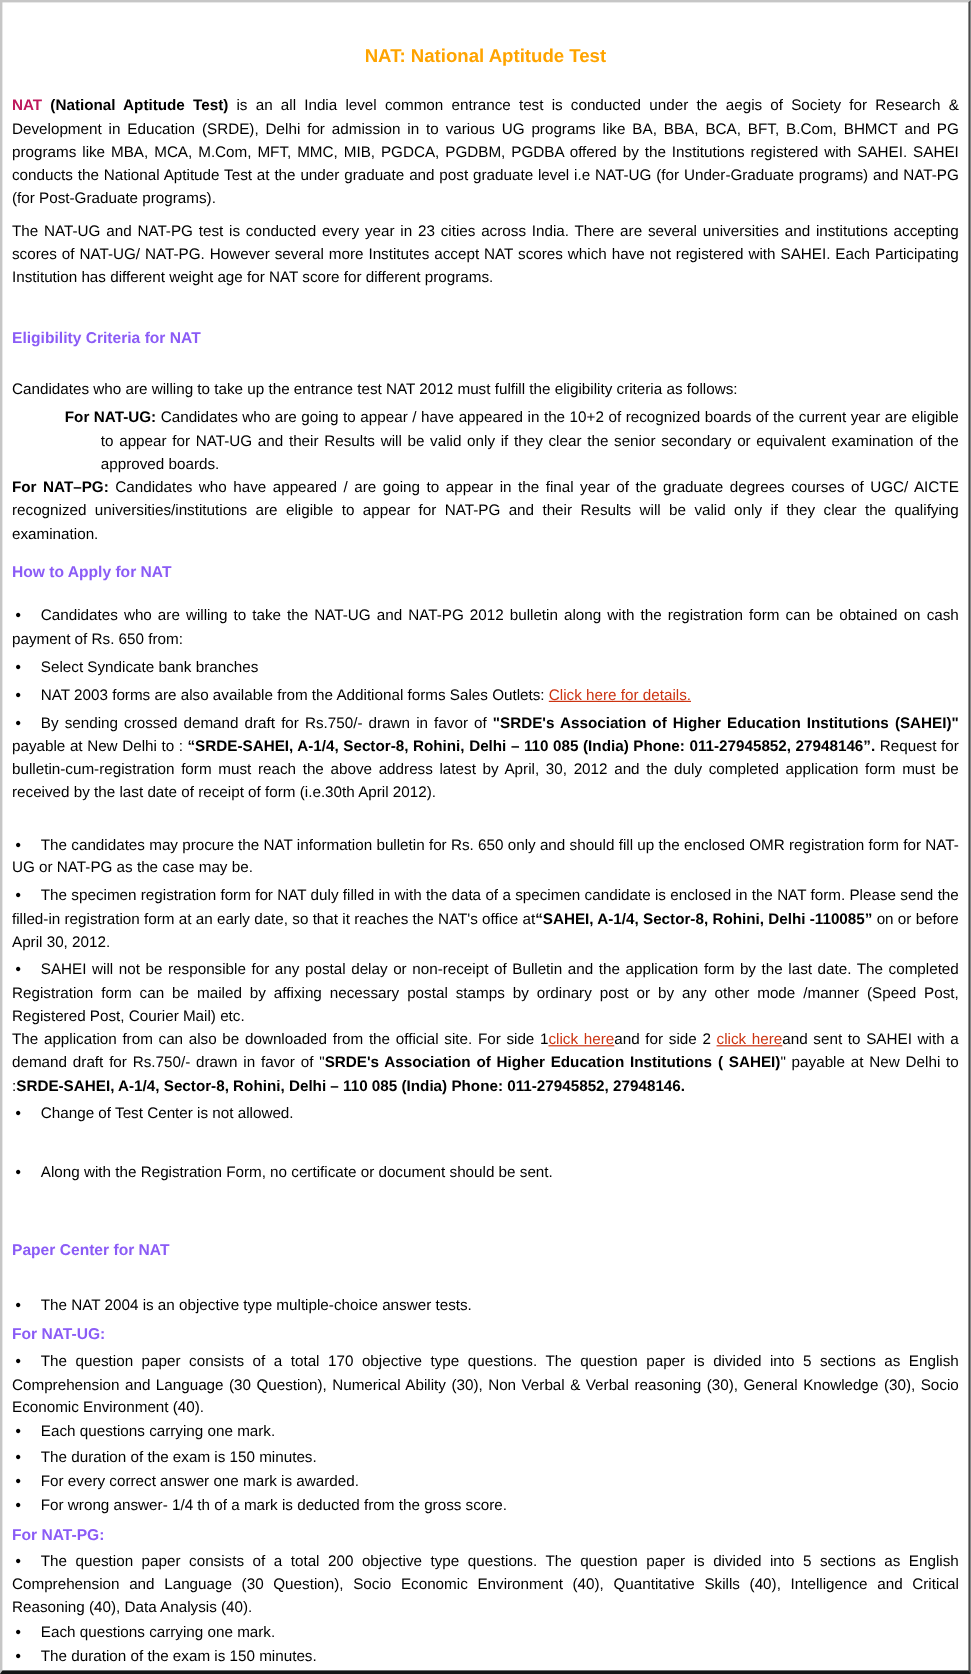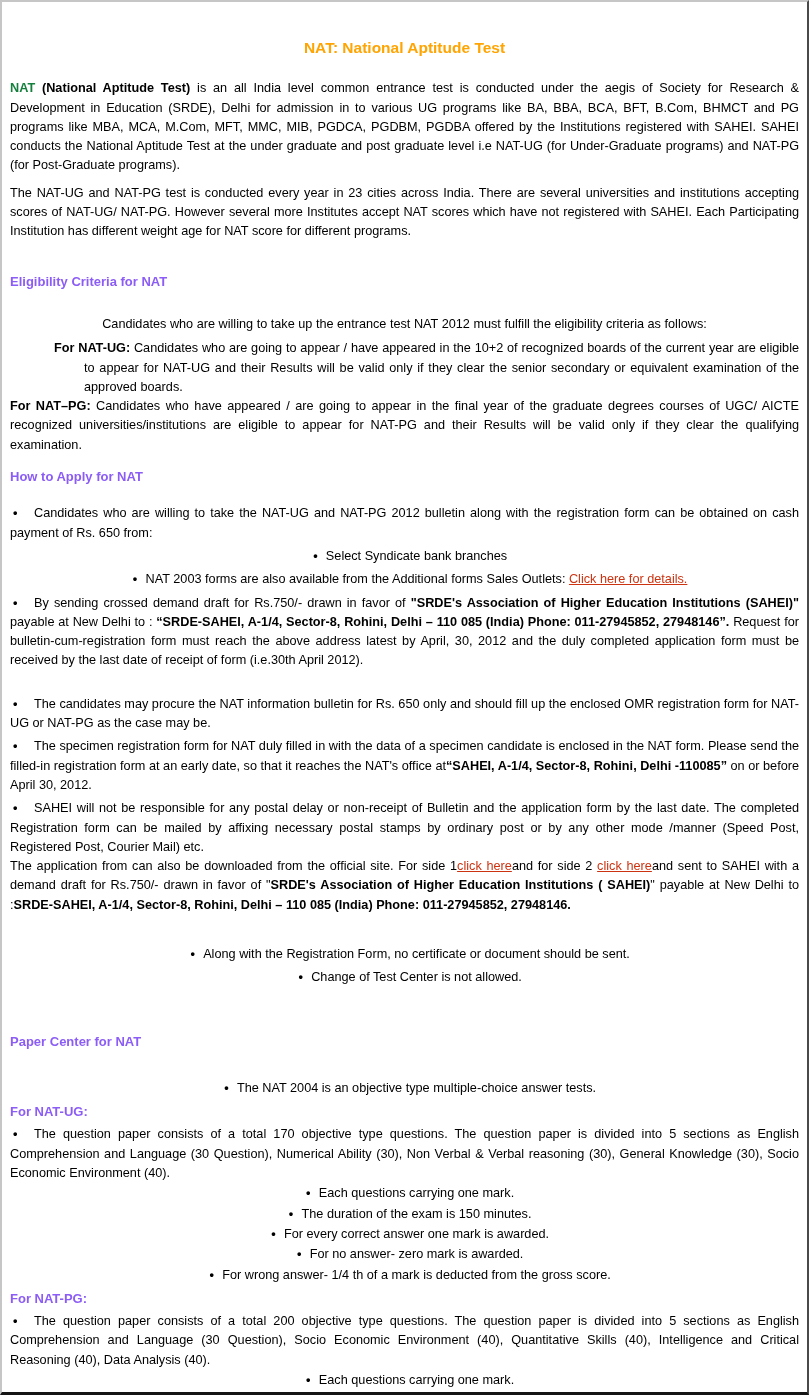--- a/index.html
+++ b/index.html
@@ -7,26 +7,26 @@
     width:809px;height:1395px;box-sizing:border-box;
     border-top:2px solid #c6c6c6;border-left:2px solid #c6c6c6;
     border-right:2px solid #4a4a4a;border-bottom:3px solid #141414;
     background:#ffffff;overflow:hidden;
     font-family:Liberation Sans, sans-serif;
     font-size:12.7px;line-height:19.3px;color:#000000;
     padding:36px 8px 0 8px;
   }
   .title{text-align:center;font-weight:bold;font-size:15.5px;color:#ffa400;}
   .h{font-weight:bold;font-size:13px;color:#8b5cf6;}
-  .p{text-align:center;}
+  .p{text-align:left;}
   .pj{text-align:justify;}
   .hang{padding-left:30px;text-indent:-30px;margin-left:44px;}
   .dot{display:inline-block;width:21px;padding-left:3px;font-weight:bold;text-indent:0;}
   .b{font-weight:bold;}
-  .rb{font-weight:bold;color:#15803d;}
+  .rb{font-weight:bold;color:#be185d;}
   a.lnk{color:#cc3311;text-decoration:underline;cursor:pointer;}
   .mt1{margin-top:1px}.mt4{margin-top:4px}.mt5{margin-top:5px}.mt8{margin-top:8px}
   .mt12{margin-top:12px}.mt18{margin-top:18px}.mt22{margin-top:22px}.mt24{margin-top:24px}
   .mt28{margin-top:28px}.mt30{margin-top:30px}.mt44{margin-top:44px}
 </style>
 </head>
 <body>
 
 <div class="page">
 
@@ -55,39 +55,38 @@
   <div class="pj mt4"><span class="dot">•</span><span><span>By sending crossed demand draft for Rs.750/- drawn in favor of </span><span class="b">"SRDE's Association of Higher Education Institutions (SAHEI)" </span><span>payable at New Delhi to : </span><span class="b">“SRDE-SAHEI, A-1/4, Sector-8, Rohini, Delhi – 110 085 (India) Phone: 011-27945852, 27948146”. </span><span> Request for bulletin-cum-registration form must reach the above address latest by April, 30, 2012 and the duly completed application form must be received by the last date of receipt of form (i.e.30th April 2012).</span></span></div>
 
   <div class="pj mt24"><span class="dot">•</span><span><span>The candidates may procure the NAT information bulletin for Rs. 650 only and should fill up the enclosed OMR registration form for NAT-UG or NAT-PG as the case may be.</span></span></div>
 
   <div class="pj mt4"><span class="dot">•</span><span><span>The specimen registration form for NAT duly filled in with the data of a specimen candidate is enclosed in the NAT form.  Please send the filled-in registration form at an early date, so that it reaches the NAT's office at</span><span class="b">“SAHEI, A-1/4, Sector-8, Rohini, Delhi -110085” </span><span>on or before April 30, 2012.</span></span></div>
 
   <div class="pj mt4"><span class="dot">•</span><span><span>SAHEI will not be responsible for any postal delay or non-receipt of Bulletin and the application form by the last date. The completed Registration form can be mailed by affixing necessary postal stamps by ordinary post or by any other mode /manner (Speed Post, Registered Post, Courier Mail) etc.</span></span></div>
 
   <div class="pj"><span>The application from can also be downloaded from the official site. For side 1</span><a class="lnk" href="#">click here</a><span>and for side 2 </span><a class="lnk" href="#">click here</a><span>and sent to SAHEI with a demand draft for Rs.750/- drawn in favor of "</span><span class="b">SRDE's Association of Higher Education Institutions ( SAHEI)</span><span>" payable at New Delhi to :</span><span class="b">SRDE-SAHEI, A-1/4, Sector-8, Rohini, Delhi – 110 085 (India) Phone: 011-27945852, 27948146.</span></div>
 
+  <div class="p mt4"><span class="dot">•</span><span><span>Change of Test Center is not allowed.</span></span></div>
+
   <div class="p mt30"><span class="dot">•</span><span><span>Along with the Registration Form, no certificate or document should be sent.</span></span></div>
-
-  <div class="p mt4"><span class="dot">•</span><span><span>Change of Test Center is not allowed.</span></span></div>
 
   <div class="h mt44">Paper Center for NAT</div>
 
   <div class="p mt28"><span class="dot">•</span><span><span>The NAT 2004 is an objective type multiple-choice answer tests.</span></span></div>
 
   <div class="h mt4">For NAT-UG:</div>
 
   <div class="pj mt4"><span class="dot">•</span><span><span>The question paper consists of a total 170 objective type questions. The question paper is divided into 5 sections as English Comprehension and Language (30 Question), Numerical Ability (30), Non Verbal &amp; Verbal reasoning (30), General Knowledge (30), Socio Economic Environment (40).</span></span></div>
 
   <div class="p mt1"><span class="dot">•</span><span><span>Each questions carrying one mark.</span></span></div>
 
   <div class="p mt1"><span class="dot">•</span><span><span>The duration of the exam is 150 minutes.</span></span></div>
 
   <div class="p mt1"><span class="dot">•</span><span><span>For every correct answer one mark is awarded.</span></span></div>
 
-  <div class="p mt1"><span class="dot">•</span><span><span>For no answer- zero mark is awarded.</span></span></div>
 
   <div class="p mt1"><span class="dot">•</span><span><span>For wrong answer- 1/4 th of a mark is deducted from the gross score.</span></span></div>
 
   <div class="h mt4">For NAT-PG:</div>
 
   <div class="pj mt4"><span class="dot">•</span><span><span>The question paper consists of a total 200 objective type questions. The question paper is divided into 5 sections as English Comprehension and Language (30 Question), Socio Economic Environment (40), Quantitative Skills (40), Intelligence and Critical Reasoning (40), Data Analysis (40).</span></span></div>
 
   <div class="p mt1"><span class="dot">•</span><span><span>Each questions carrying one mark.</span></span></div>
 
   <div class="p mt1"><span class="dot">•</span><span><span>The duration of the exam is 150 minutes.</span></span></div>

